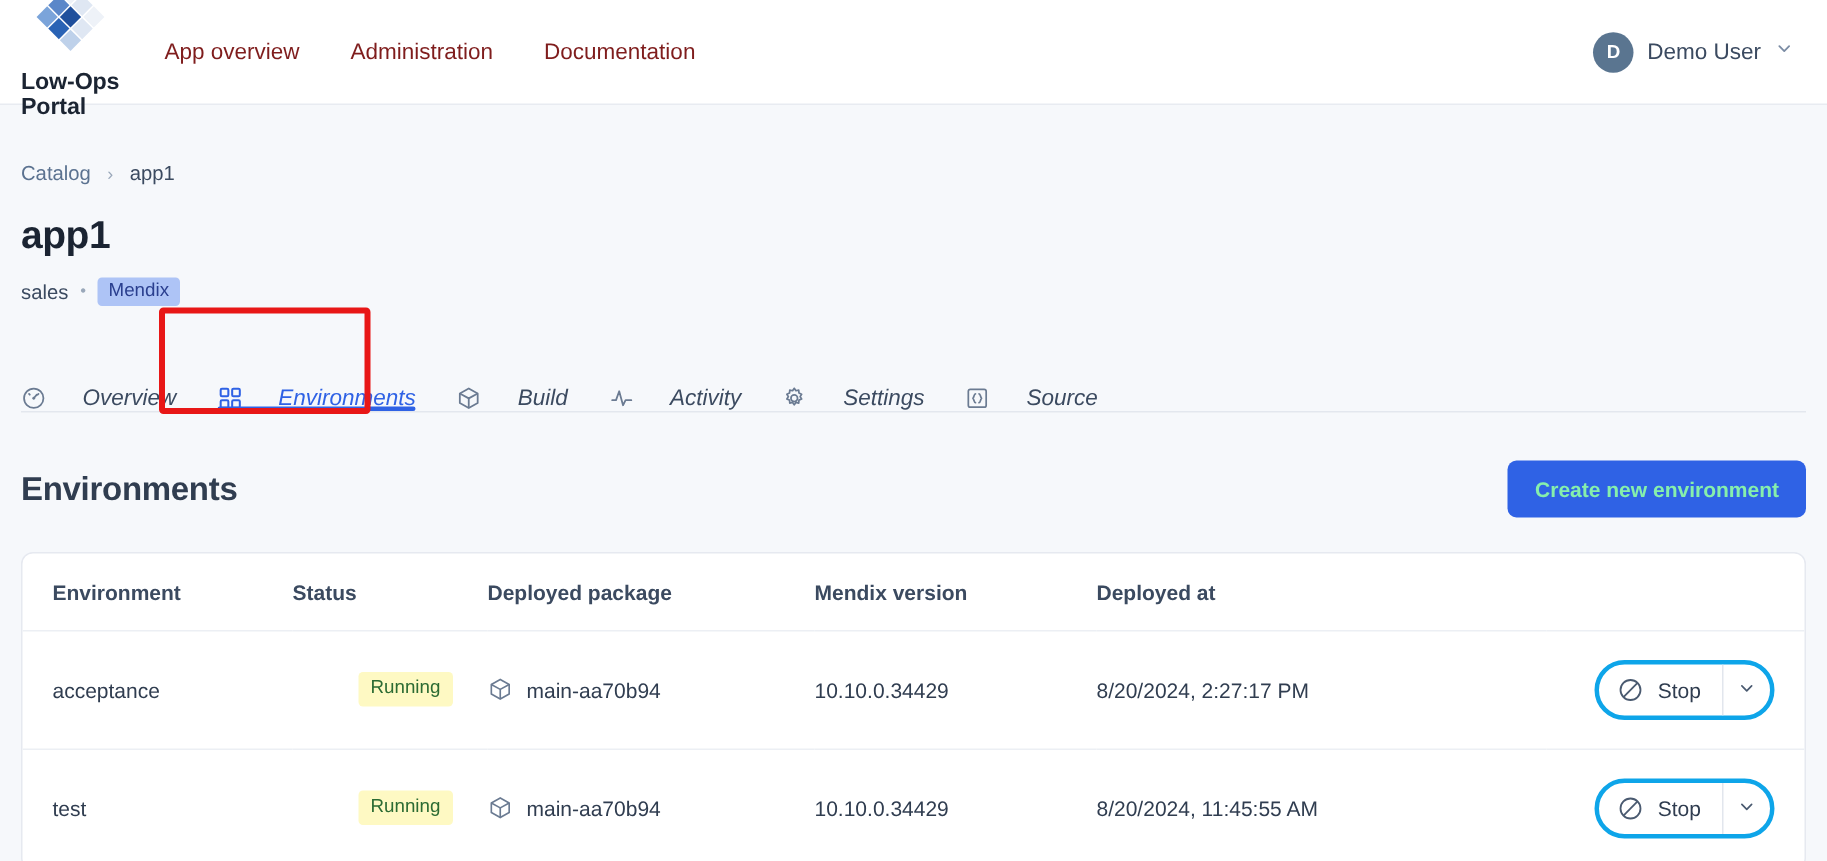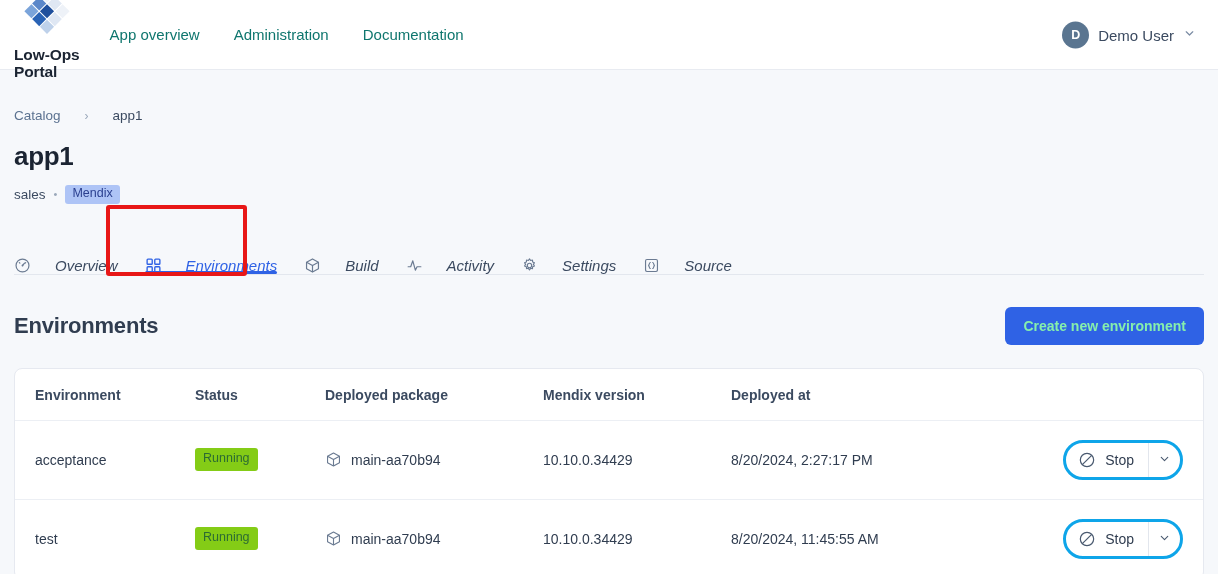--- a/index.html
+++ b/index.html
@@ -36,21 +36,21 @@
   .brand-name {
     font-size: 15.5px;
     font-weight: bold;
     line-height: 1.12;
     color: #1b2432;
     letter-spacing: -0.1px;
   }
   .nav { display: flex; align-items: center; gap: 34px; }
   .nav-link {
     font-size: 15px;
-    color: #0f766e;
+    color: #7f1d1d;
     text-decoration: none;
     white-space: nowrap;
   }
   .user-area {
     position: absolute;
     right: 22px;
     top: 50%;
     transform: translateY(-50%);
     display: flex;
     align-items: center;
@@ -69,21 +69,21 @@
   }
   .user-name { font-size: 15px; color: #3b4a60; }
   .chev { display: inline-block; }
 
   
   .page { padding: 0 14px; }
 
   .breadcrumb {
     display: flex;
     align-items: center;
-    gap: 24px;
+    gap: 11px;
     font-size: 13.5px;
     padding-top: 38px;
     color: #5b7290;
   }
   .breadcrumb a { color: #5b7290; text-decoration: none; }
   .crumb-sep { color: #9aa8ba; font-size: 12px; }
   .crumb-current { color: #3b4a60; }
 
   .page-title {
     font-size: 26px;
@@ -211,26 +211,27 @@
   tr:last-child td { border-bottom: 1px solid #eceff4; }
   .c-env   { width: 180px; padding-left: 20px; }
   .c-stat  { width: 130px; }
   .c-pkg   { width: 218px; }
   .c-ver   { width: 188px; }
   .c-dep   { width: 300px; }
   .c-act   { width: auto; padding-right: 20px; }
 
   .badge-running {
     display: inline-block;
-    background: #84cc16;
+    background: #fef9c3;
     color: #2c6b33;
     font-size: 12.5px;
     line-height: 1.1;
     border-radius: 3px;
     padding: 4px 8px 5px;
+    margin-left: 44px;
   }
   .pkg { display: flex; align-items: center; gap: 9px; }
   .pkg .ic { color: #6b7b92; display: flex; }
 
   .actions { display: flex; justify-content: flex-end; }
   .btn-split {
     display: flex;
     align-items: stretch;
     border: 3px solid #0ea5e9;
     border-radius: 20px;

